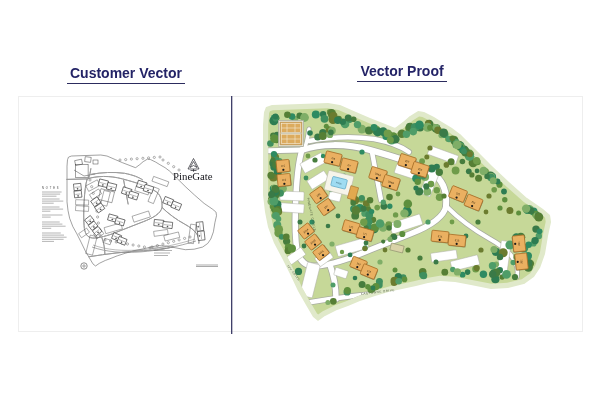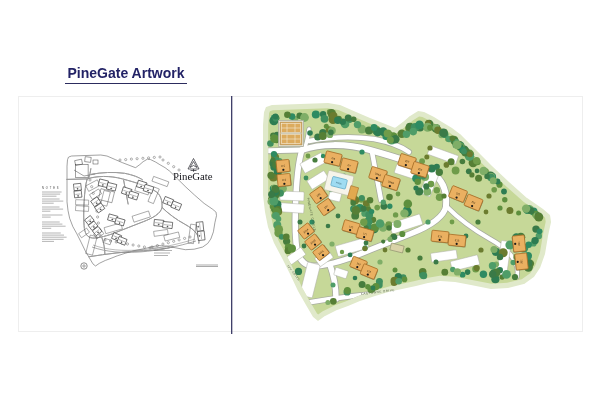--- a/index.html
+++ b/index.html
@@ -5,22 +5,23 @@
 html,body{margin:0;padding:0;background:#fff;}
 #page{position:relative;width:600px;height:400px;background:#ffffff;overflow:hidden;
 font-family:"Liberation Sans",sans-serif;}
 .title{position:absolute;font-weight:bold;font-size:14px;line-height:20px;color:#232366;letter-spacing:0px;}
 .title span{display:inline-block;border-bottom:1.4px solid #2c2c5e;padding:0 3px 0 3px;}
 </style>
 </head>
 <body>
 <div id="page">
 
-<div class="title" style="left:0;top:63px;width:252px;text-align:center;"><span>PineGate Artwork</span></div>
-
+<div class="title" style="left:0;top:63px;width:252px;text-align:center;"><span>Customer Vector</span></div>
+
+<div class="title" style="left:252px;top:61px;width:300px;text-align:center;"><span>Vector Proof</span></div>
 
 <svg width="600" height="400" viewBox="0 0 600 400" style="position:absolute;left:0;top:0;">
 
 <rect x="18.5" y="96.5" width="564" height="235" fill="#ffffff" stroke="#eeeeee" stroke-width="1"></rect>
 
 <line x1="231.7" y1="96" x2="231.7" y2="334" stroke="#2c2c5a" stroke-width="1.2"></line>
 
 <g id="leftpane">
 
 <g stroke="#26262e" stroke-width="0.7" fill="none">

